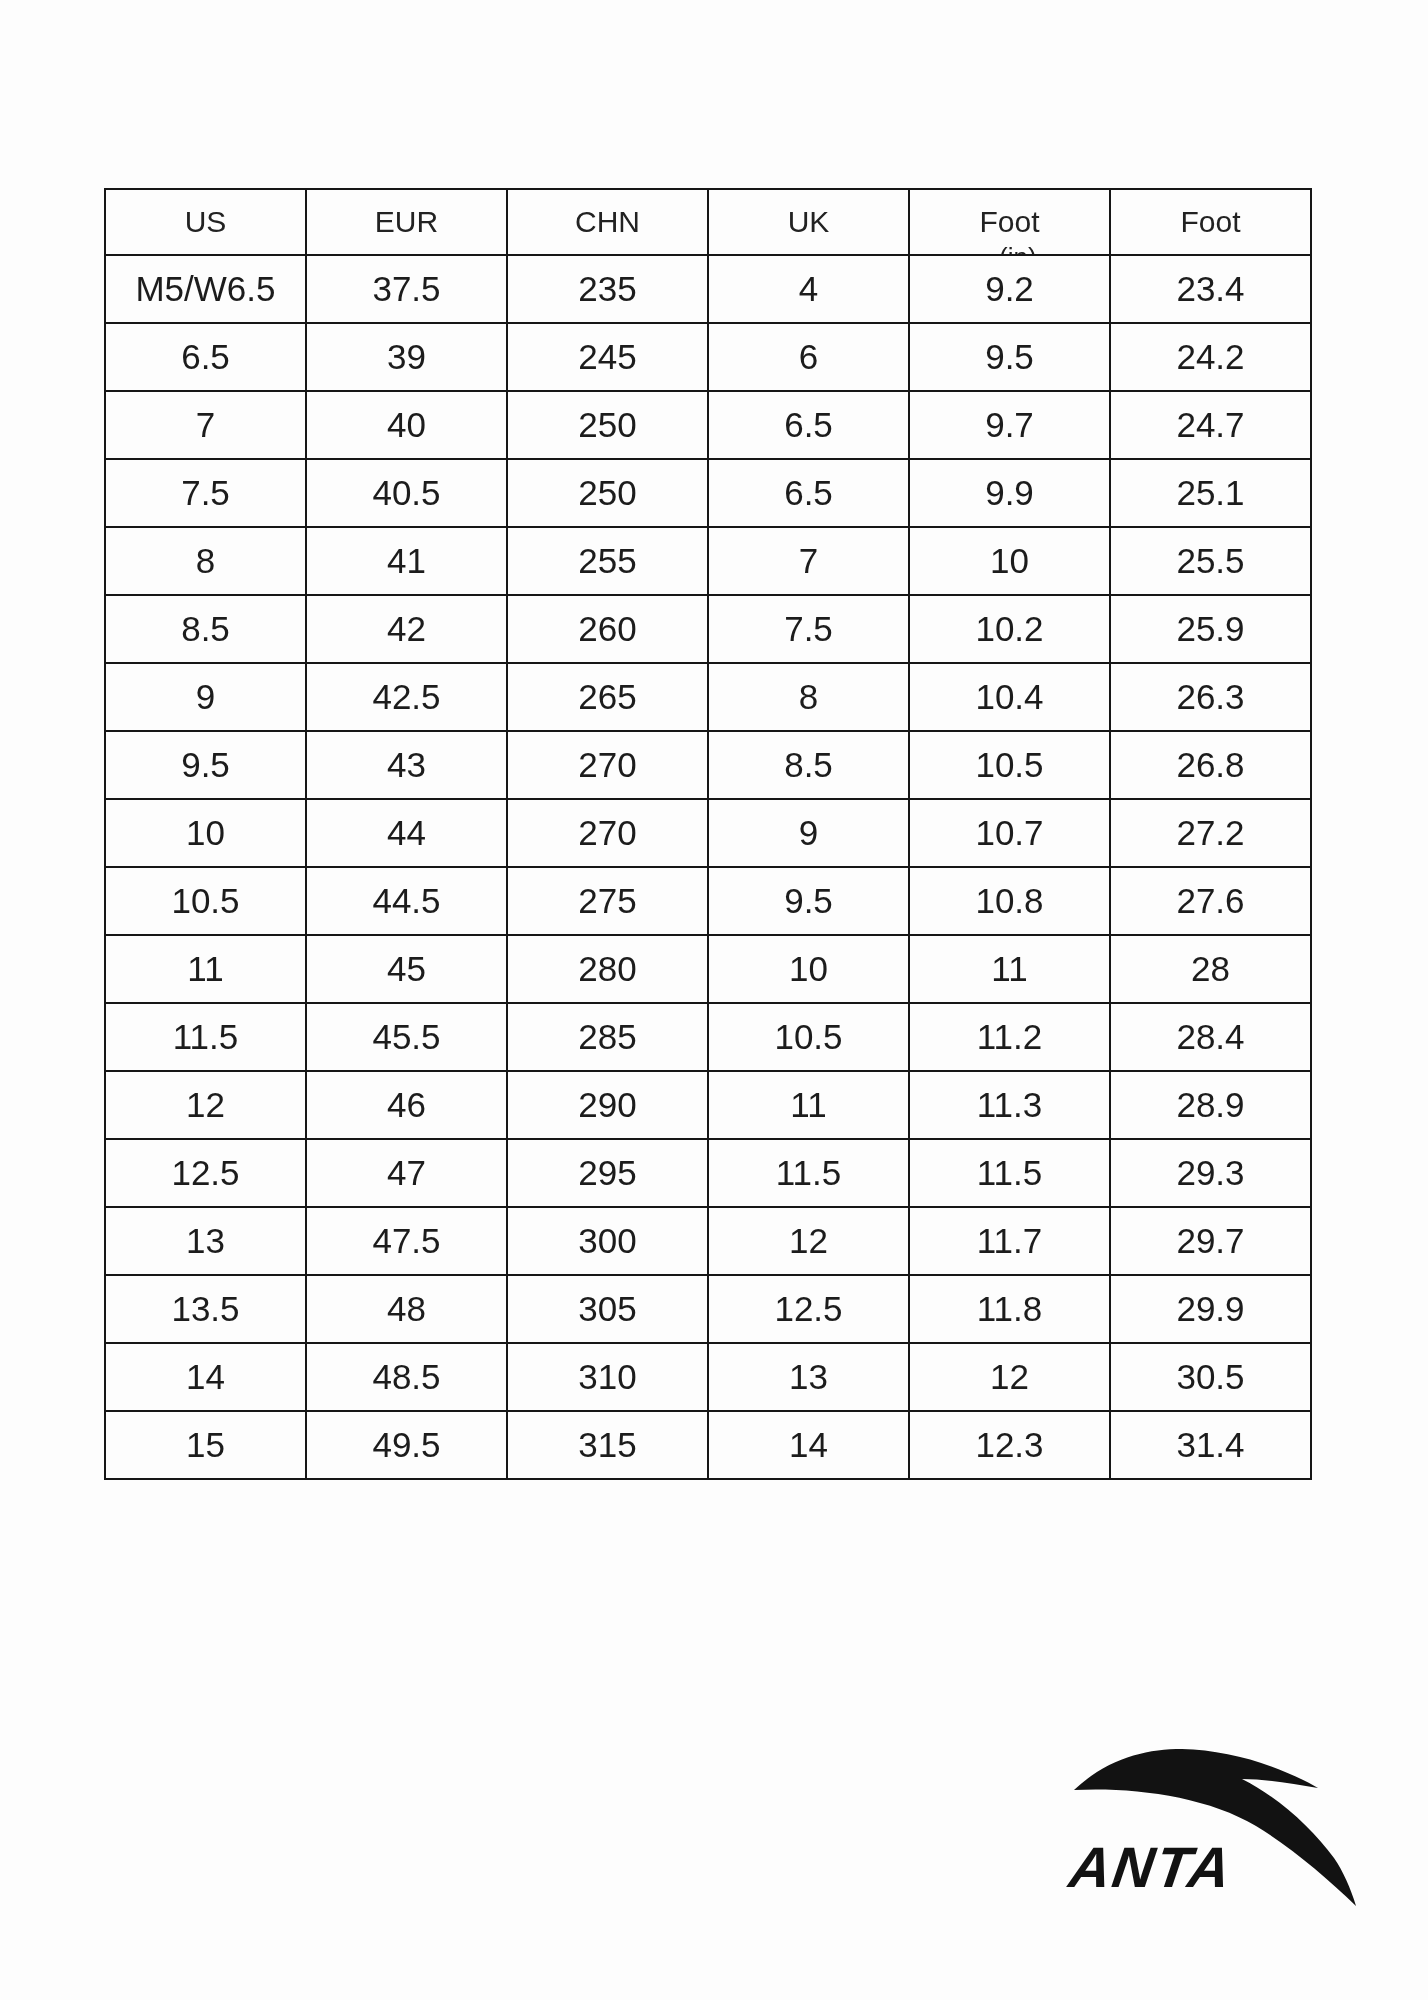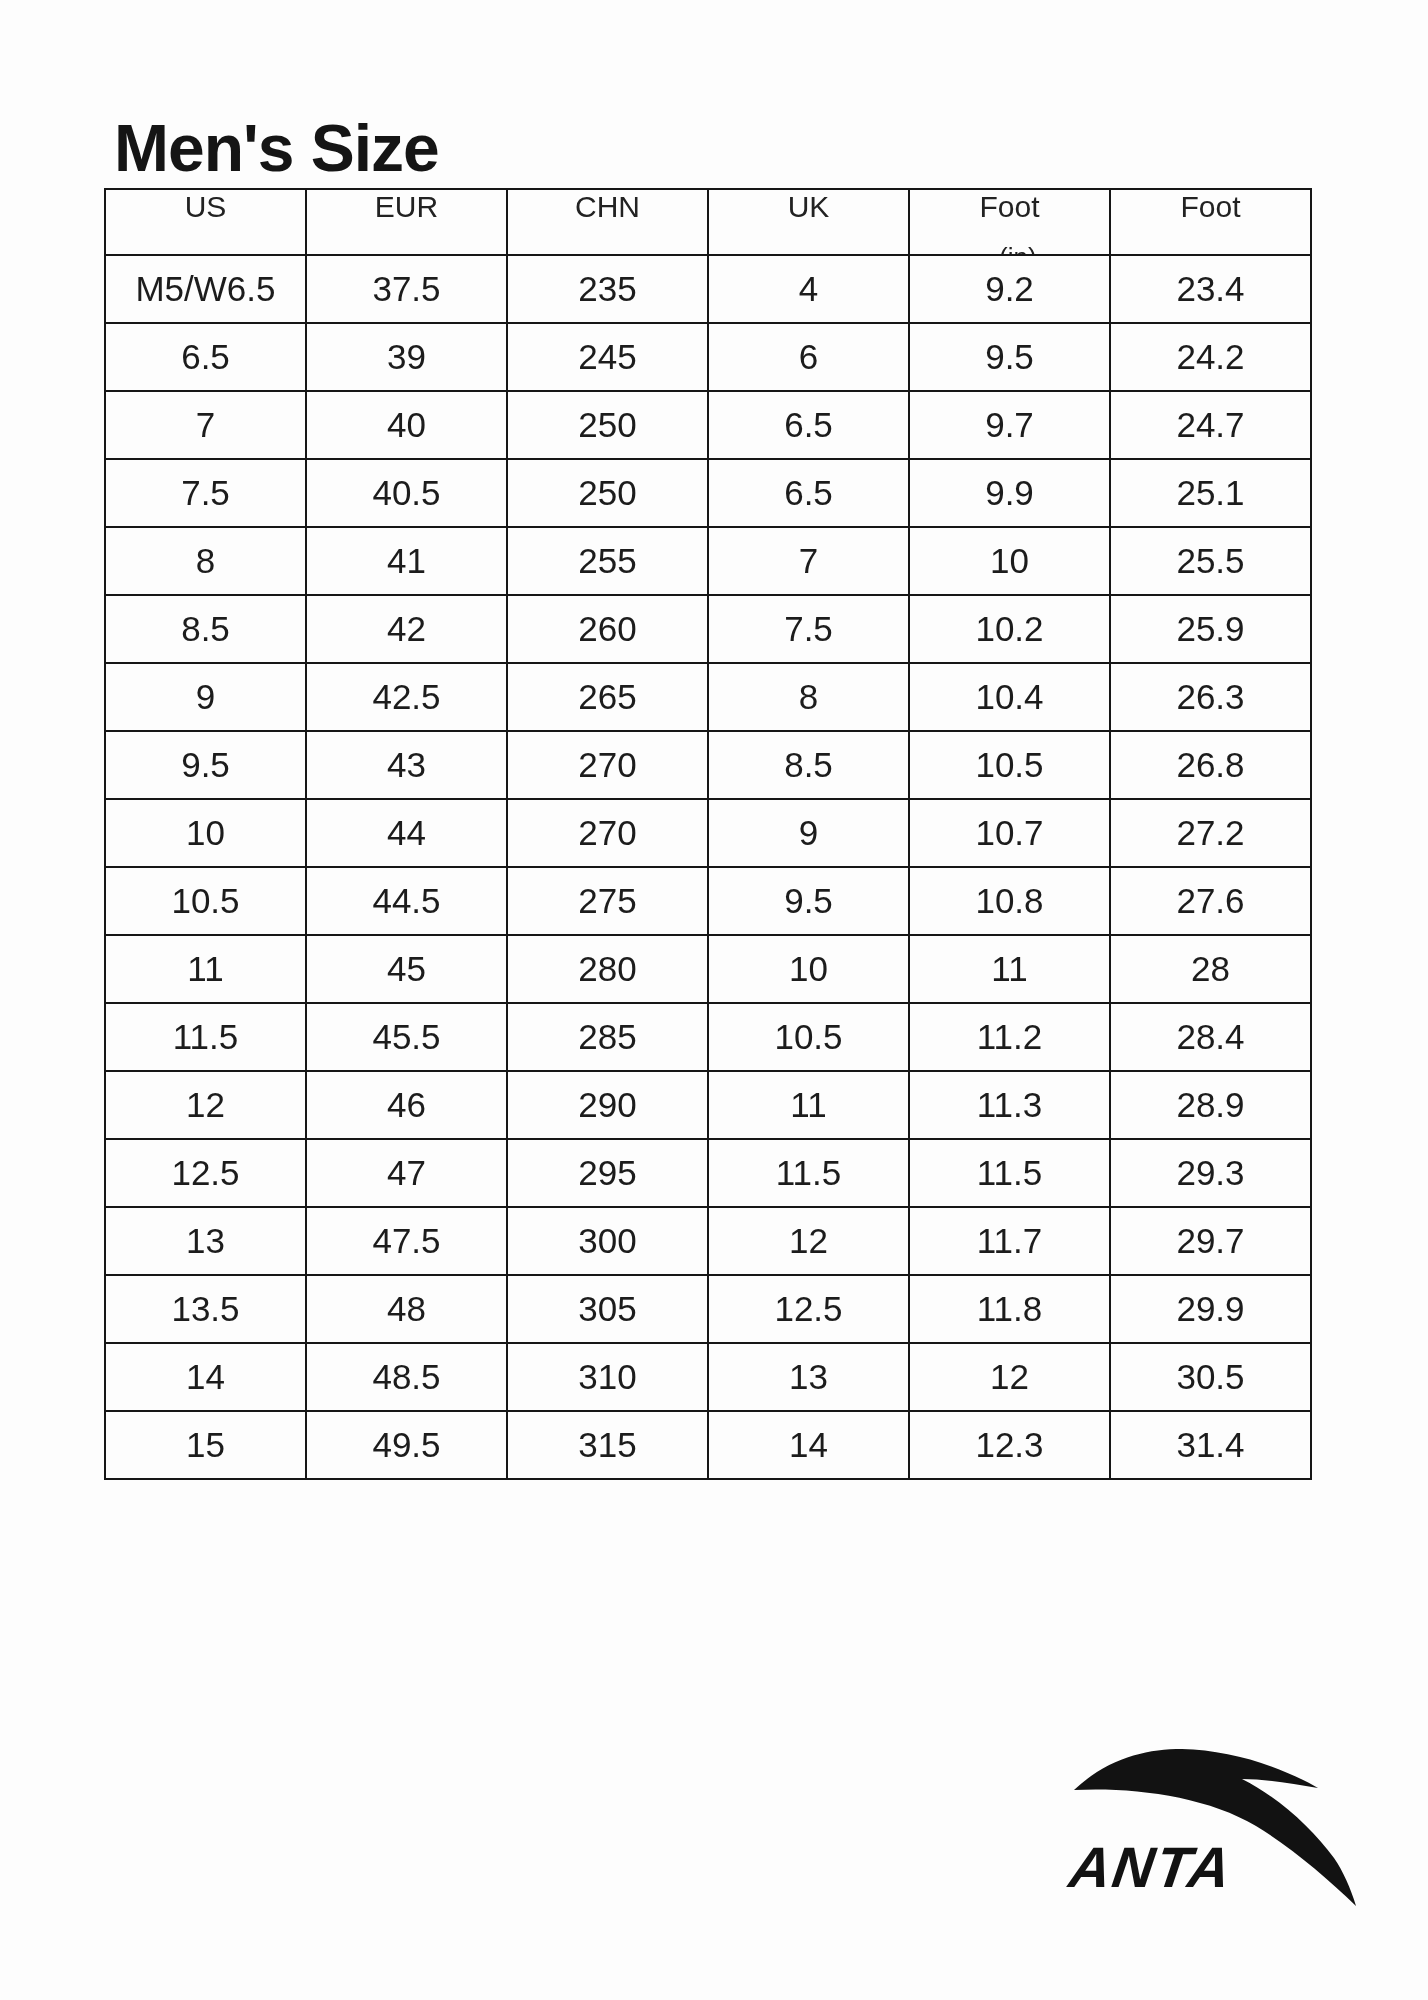--- a/index.html
+++ b/index.html
@@ -40,20 +40,21 @@
   }
   .size-table thead th {
     font-size: 30px;
     color: #222222;
   }
   .hdr-inner {
     position: relative;
     height: 64px;
     overflow: hidden;
     display: flex;
+    align-items: center;
     justify-content: center;
   }
   .hdr-sub {
     position: absolute;
     left: 50%;
     top: 52px;
     transform: translateX(-28%);
     font-size: 26px;
     color: #222222;
     white-space: nowrap;
@@ -88,21 +89,20 @@
     transform: skewX(-8deg);
     color: #121212;
     font-family: "Liberation Sans", sans-serif;
   }
 </style>
 </head>
 <body>
 
 <div class="page">
 
-  <h1 class="title">Men's Size</h1>
 
   <table class="size-table">
     <thead>
       <tr>
         <th>
           <div class="hdr-inner">
               <span>US</span>
             </div>
         </th>
         <th>

